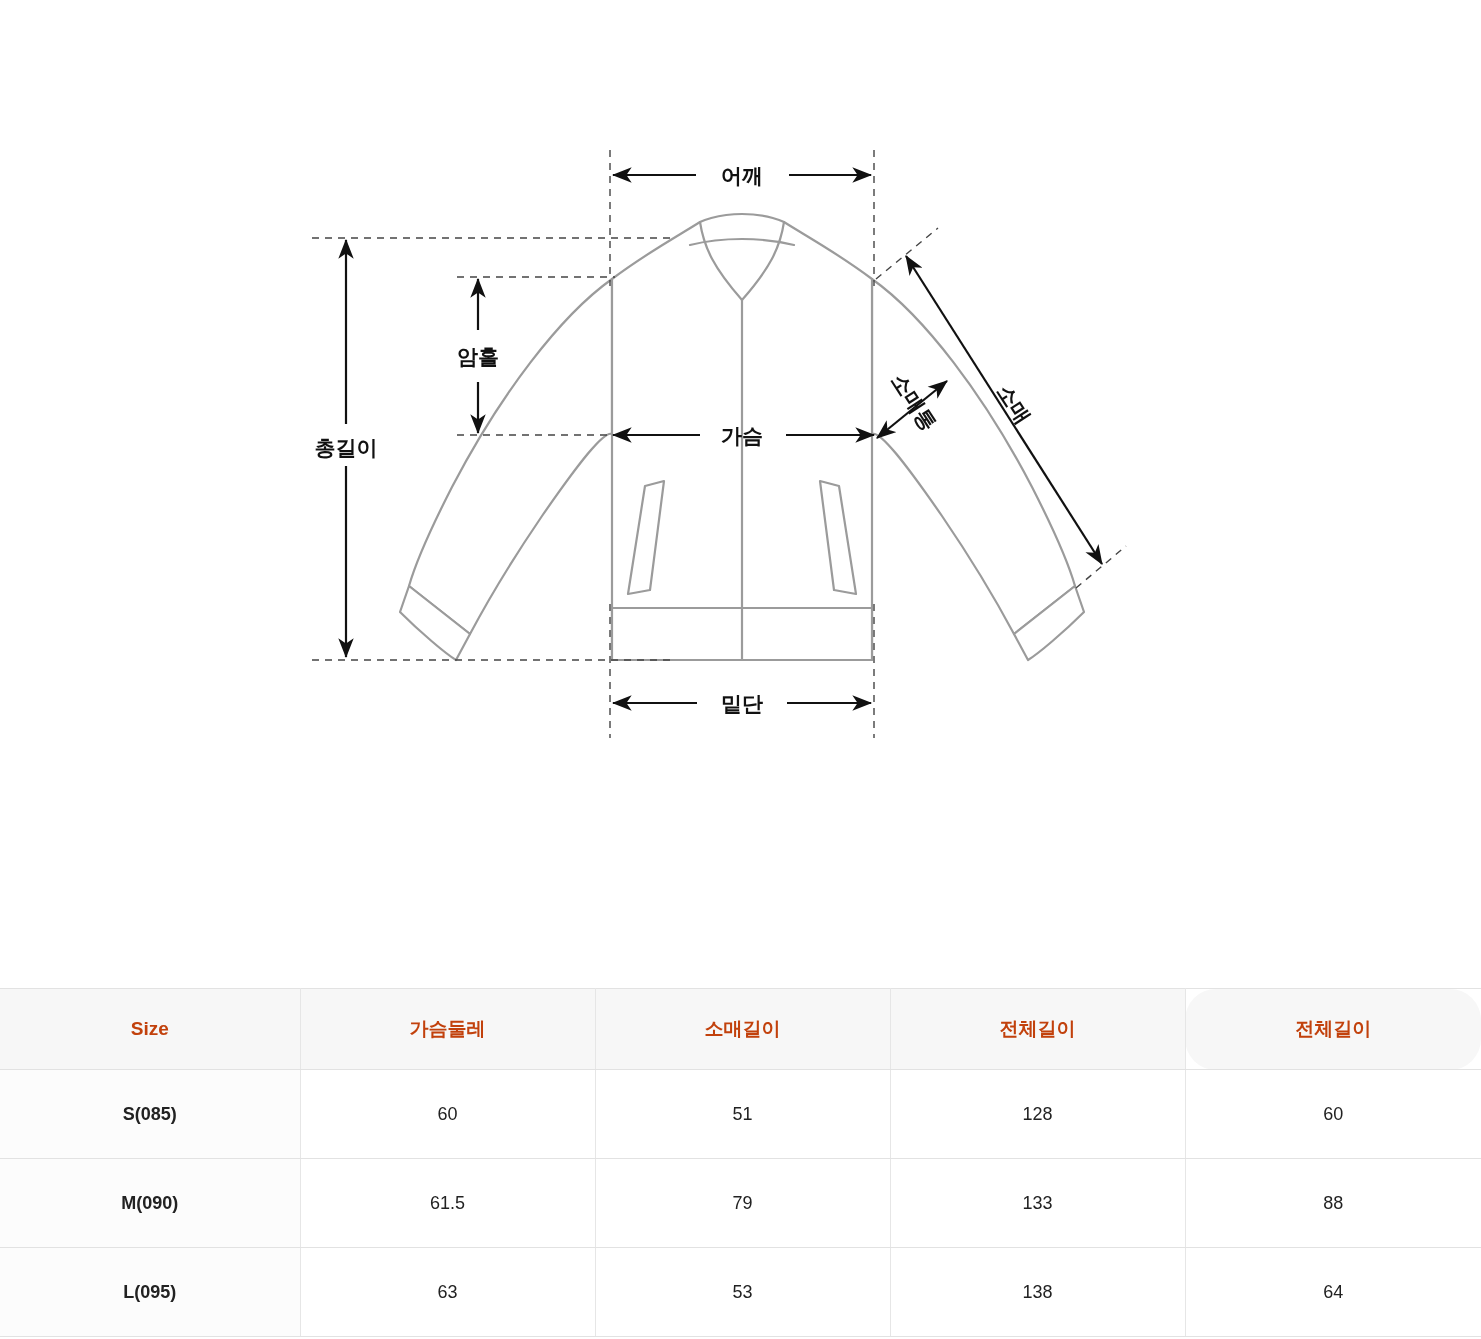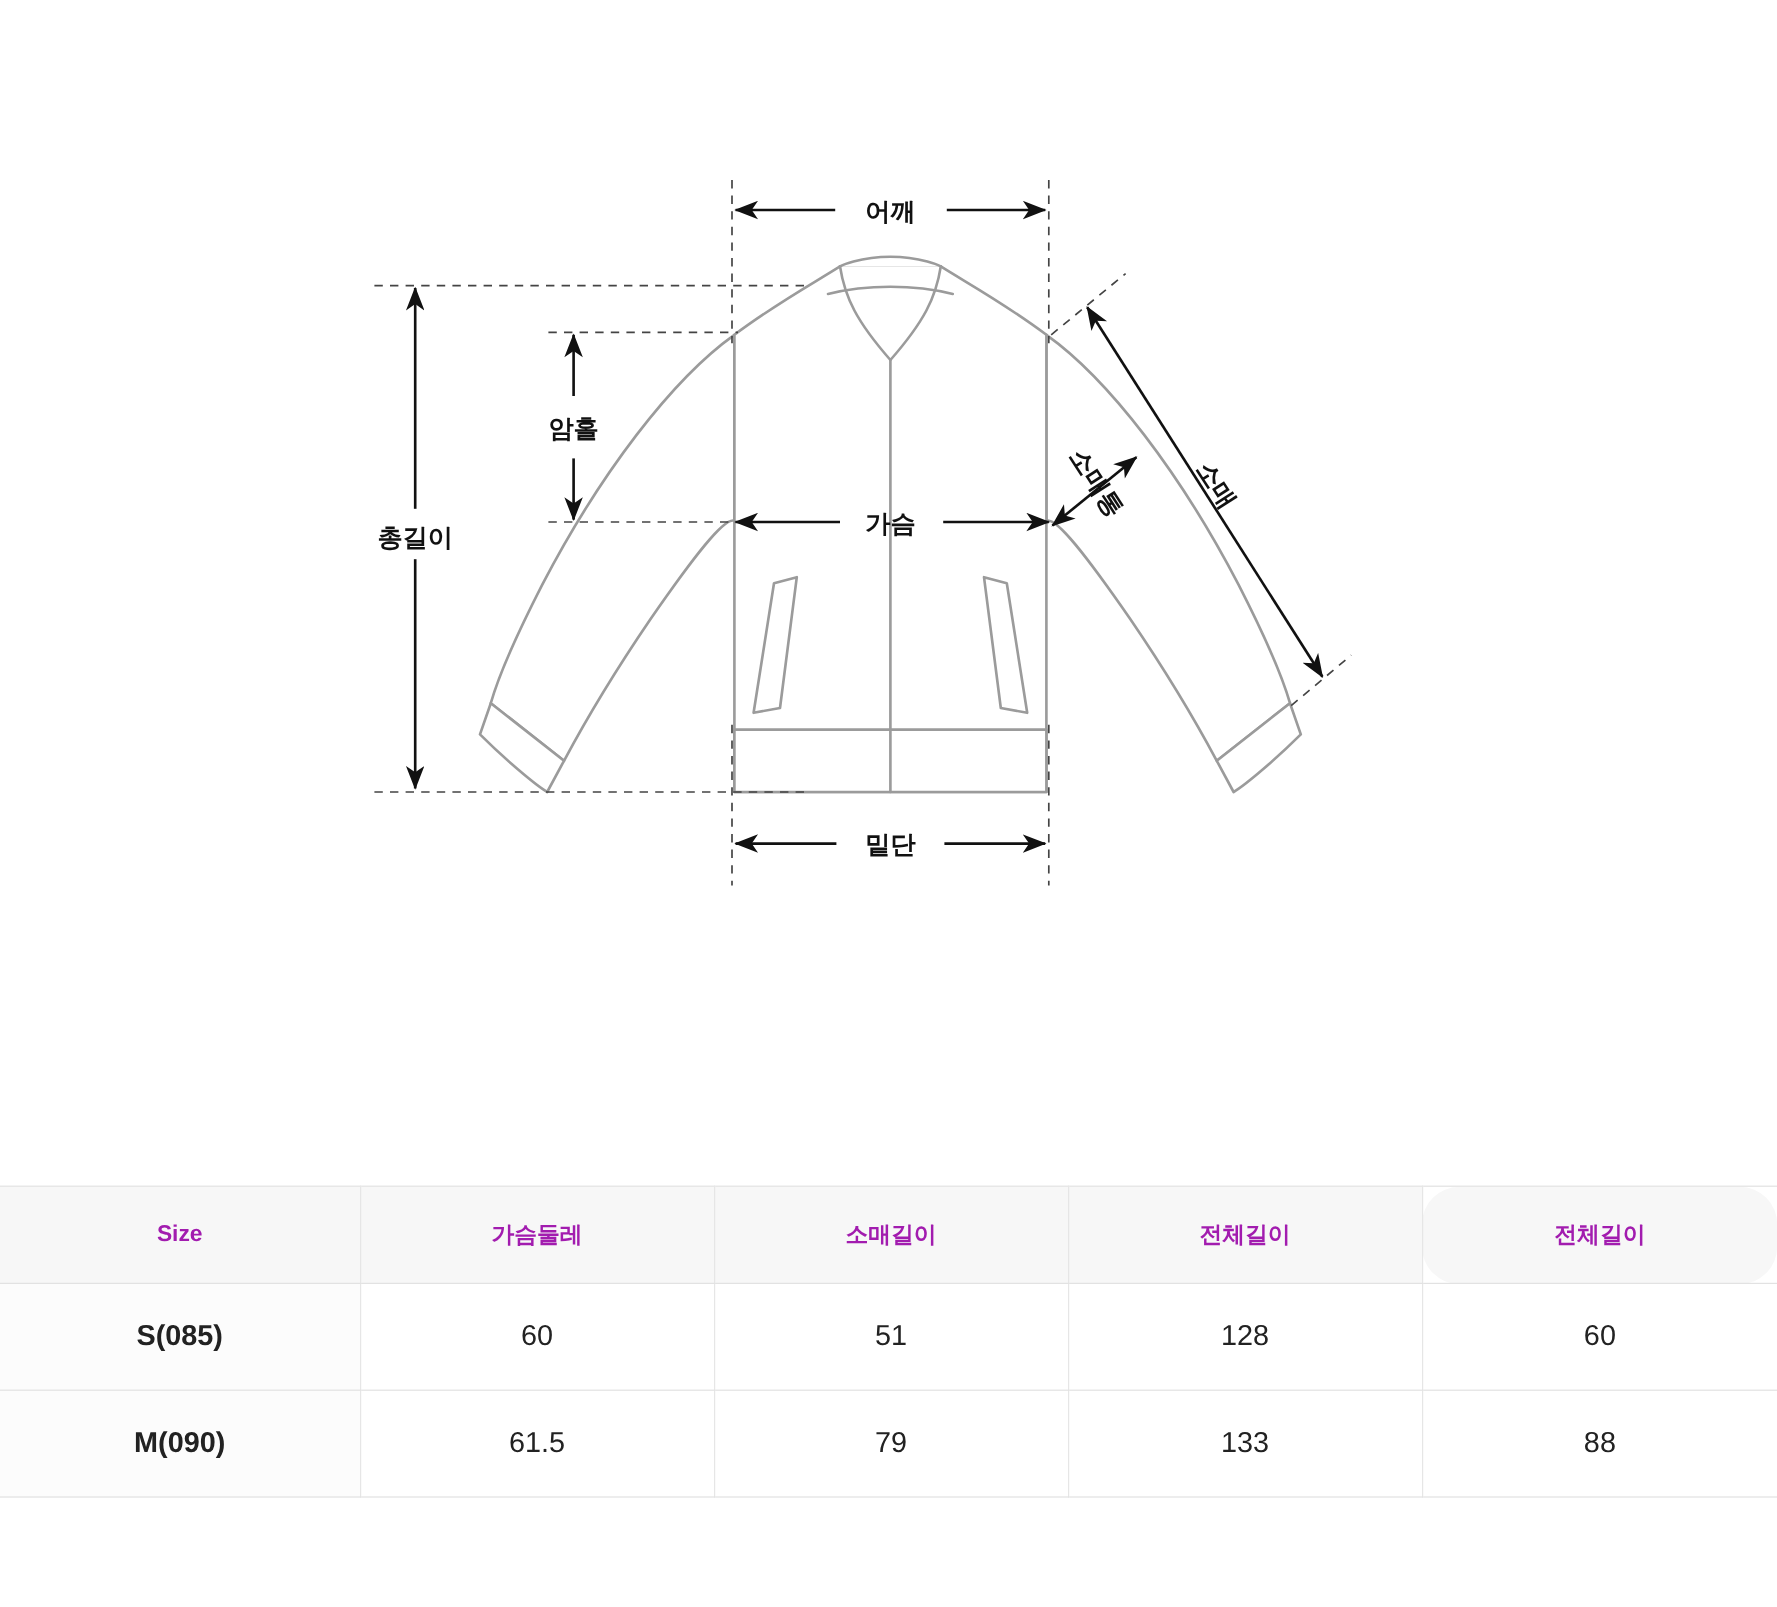--- a/index.html
+++ b/index.html
@@ -46,30 +46,30 @@
     width: 1481px;
     border-collapse: collapse;
     table-layout: fixed;
   }
   .size-table th,
   .size-table td {
     border: 1px solid #e2e2e2;
     border-left: none;
     border-right: 1px solid #e6e6e6;
     text-align: center;
-    font-size: 24px;
+    font-size: 18px;
     color: #222222;
     height: 86px;
     font-weight: 400;
   }
   .size-table tr.head th {
     background: #f7f7f7;
     font-weight: 700;
     font-size: 19px;
-    color: #a21caf;
+    color: #c2410c;
     height: 78px;
   }
   .size-table td.size-cell {
     font-weight: 700;
     background: #fcfcfc;
   }
   .size-table col.c0 { width: 300px; }
   .size-table col.c1 { width: 295px; }
   .size-table col.c2 { width: 295px; }
   .size-table col.c3 { width: 295px; }
@@ -201,16 +201,23 @@
         <td>128</td>
         <td>60</td>
       </tr>
       <tr>
         <td class="size-cell">M(090)</td>
         <td>61.5</td>
         <td>79</td>
         <td>133</td>
         <td>88</td>
       </tr>
+      <tr>
+        <td class="size-cell">L(095)</td>
+        <td>63</td>
+        <td>53</td>
+        <td>138</td>
+        <td>64</td>
+      </tr>
     </tbody>
   </table>
 
 </div>
 
 </body></html>

